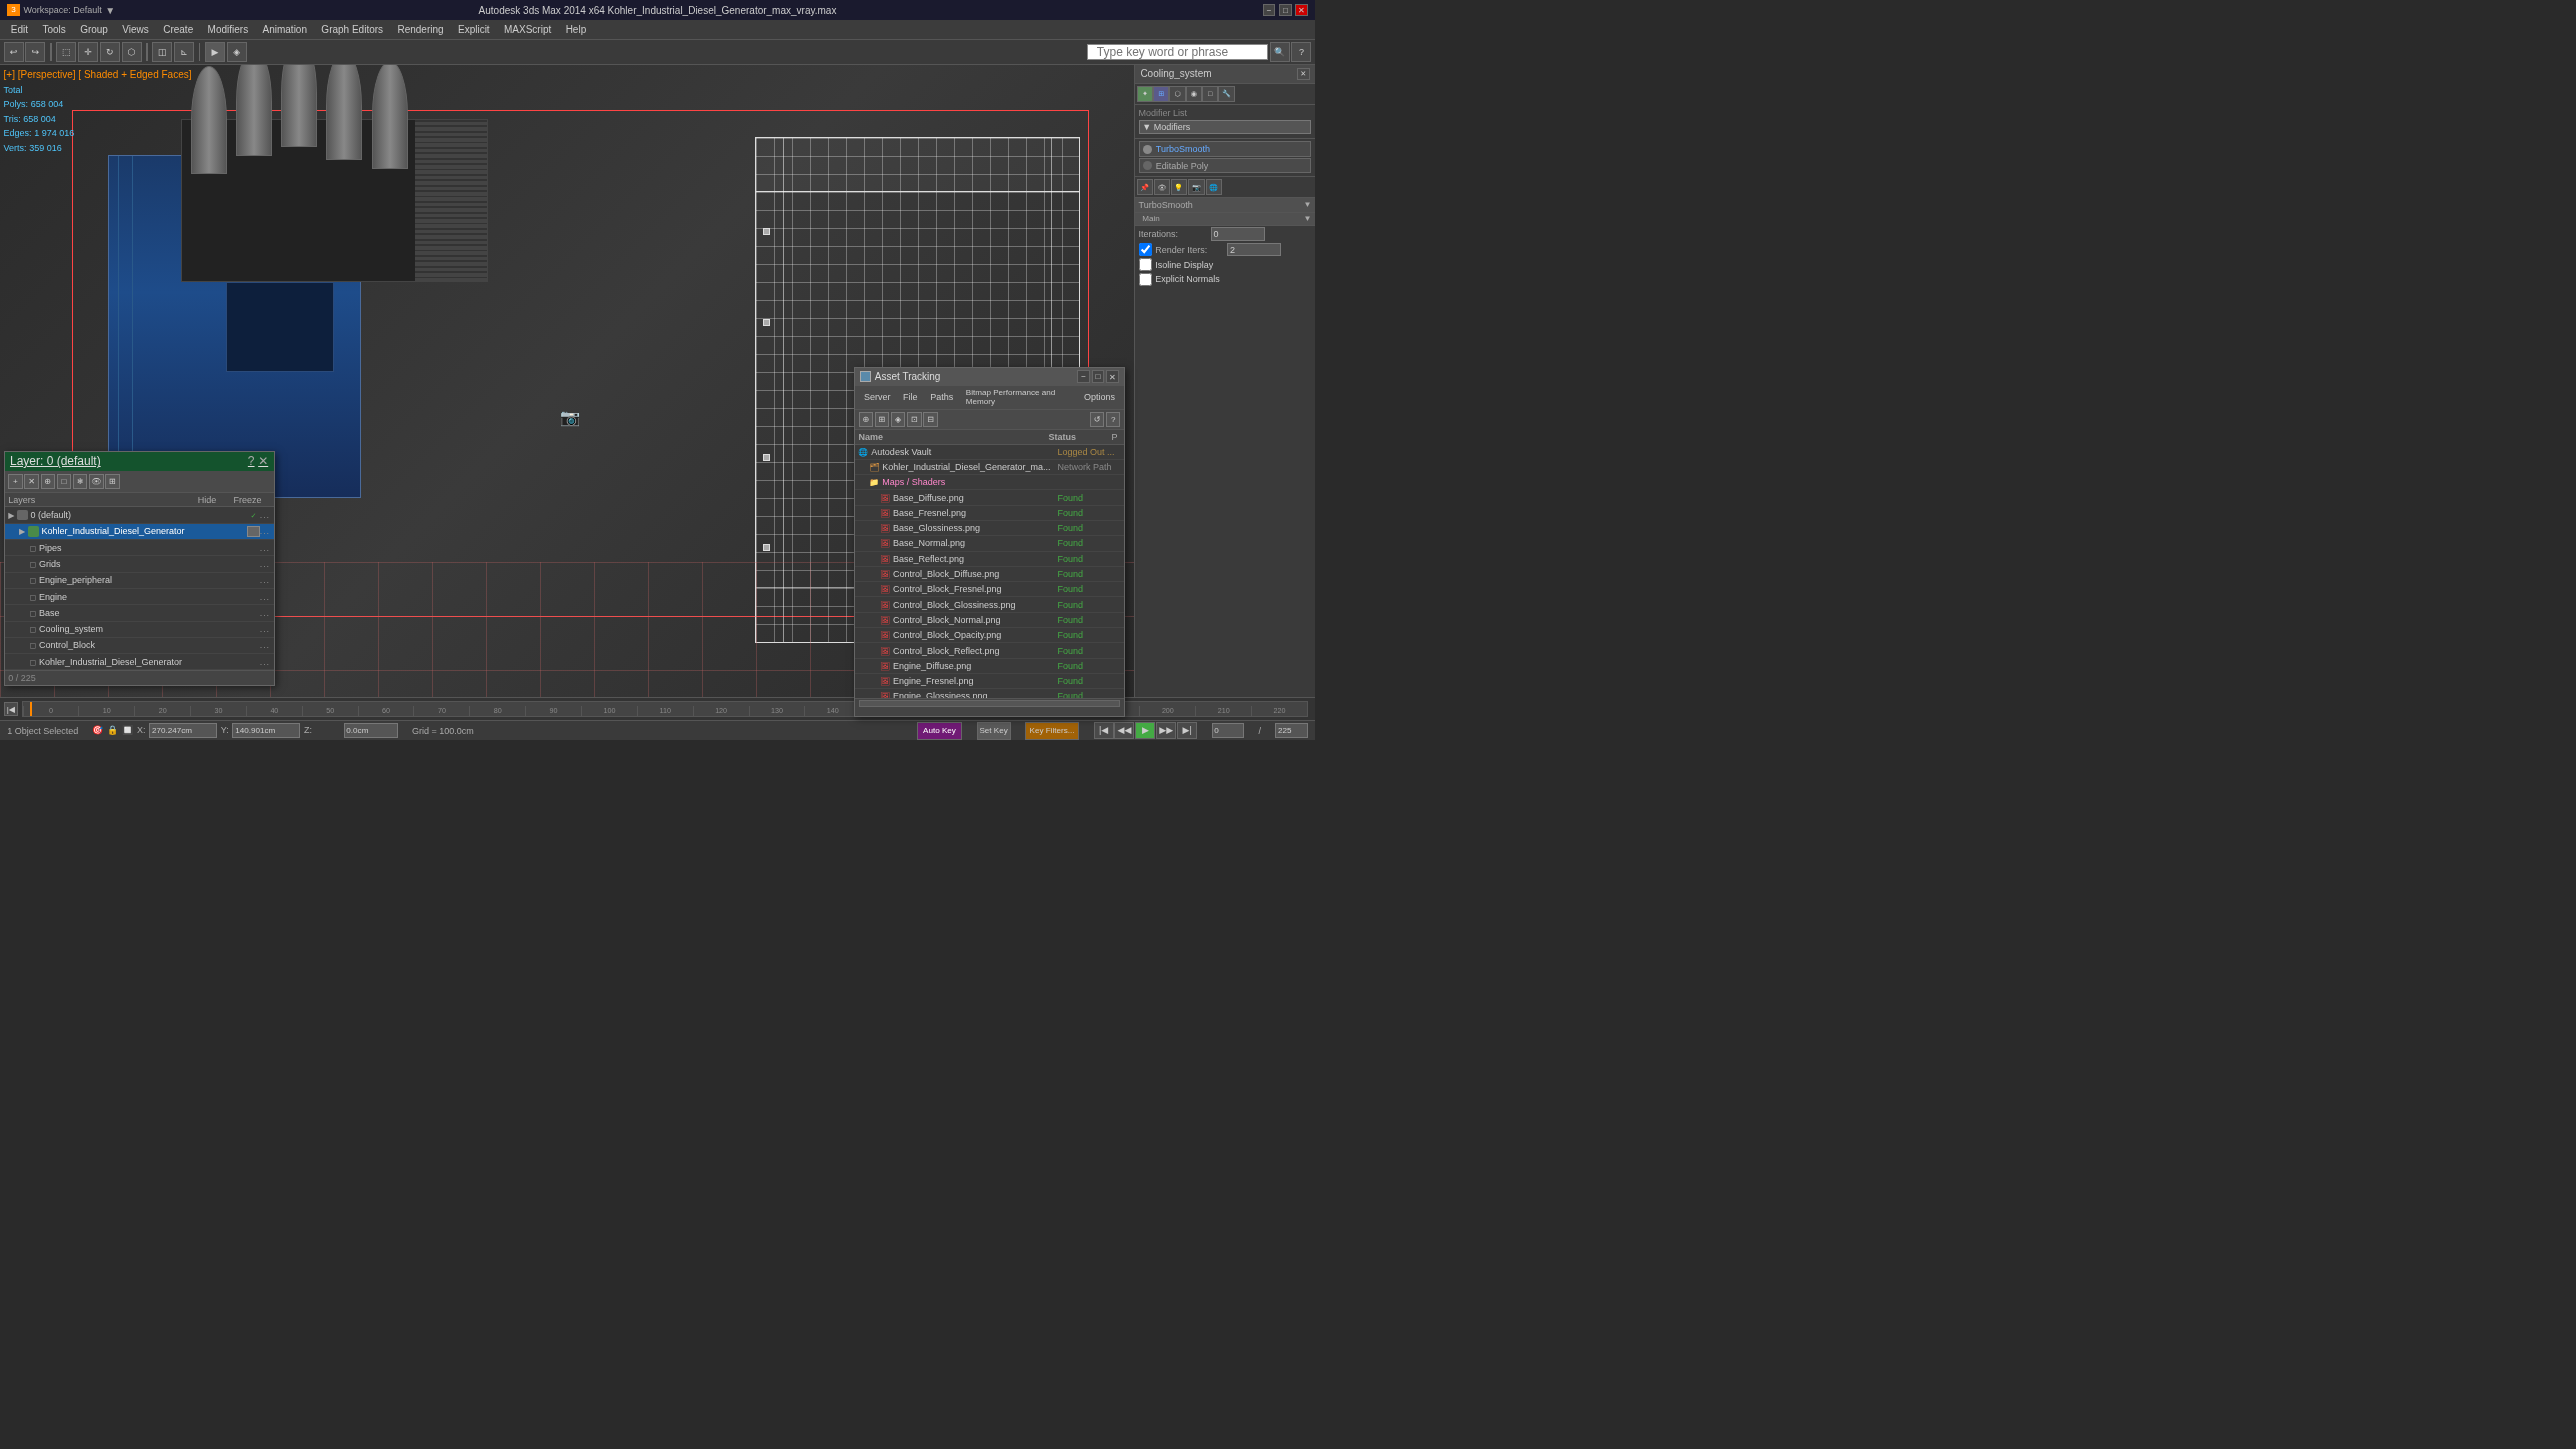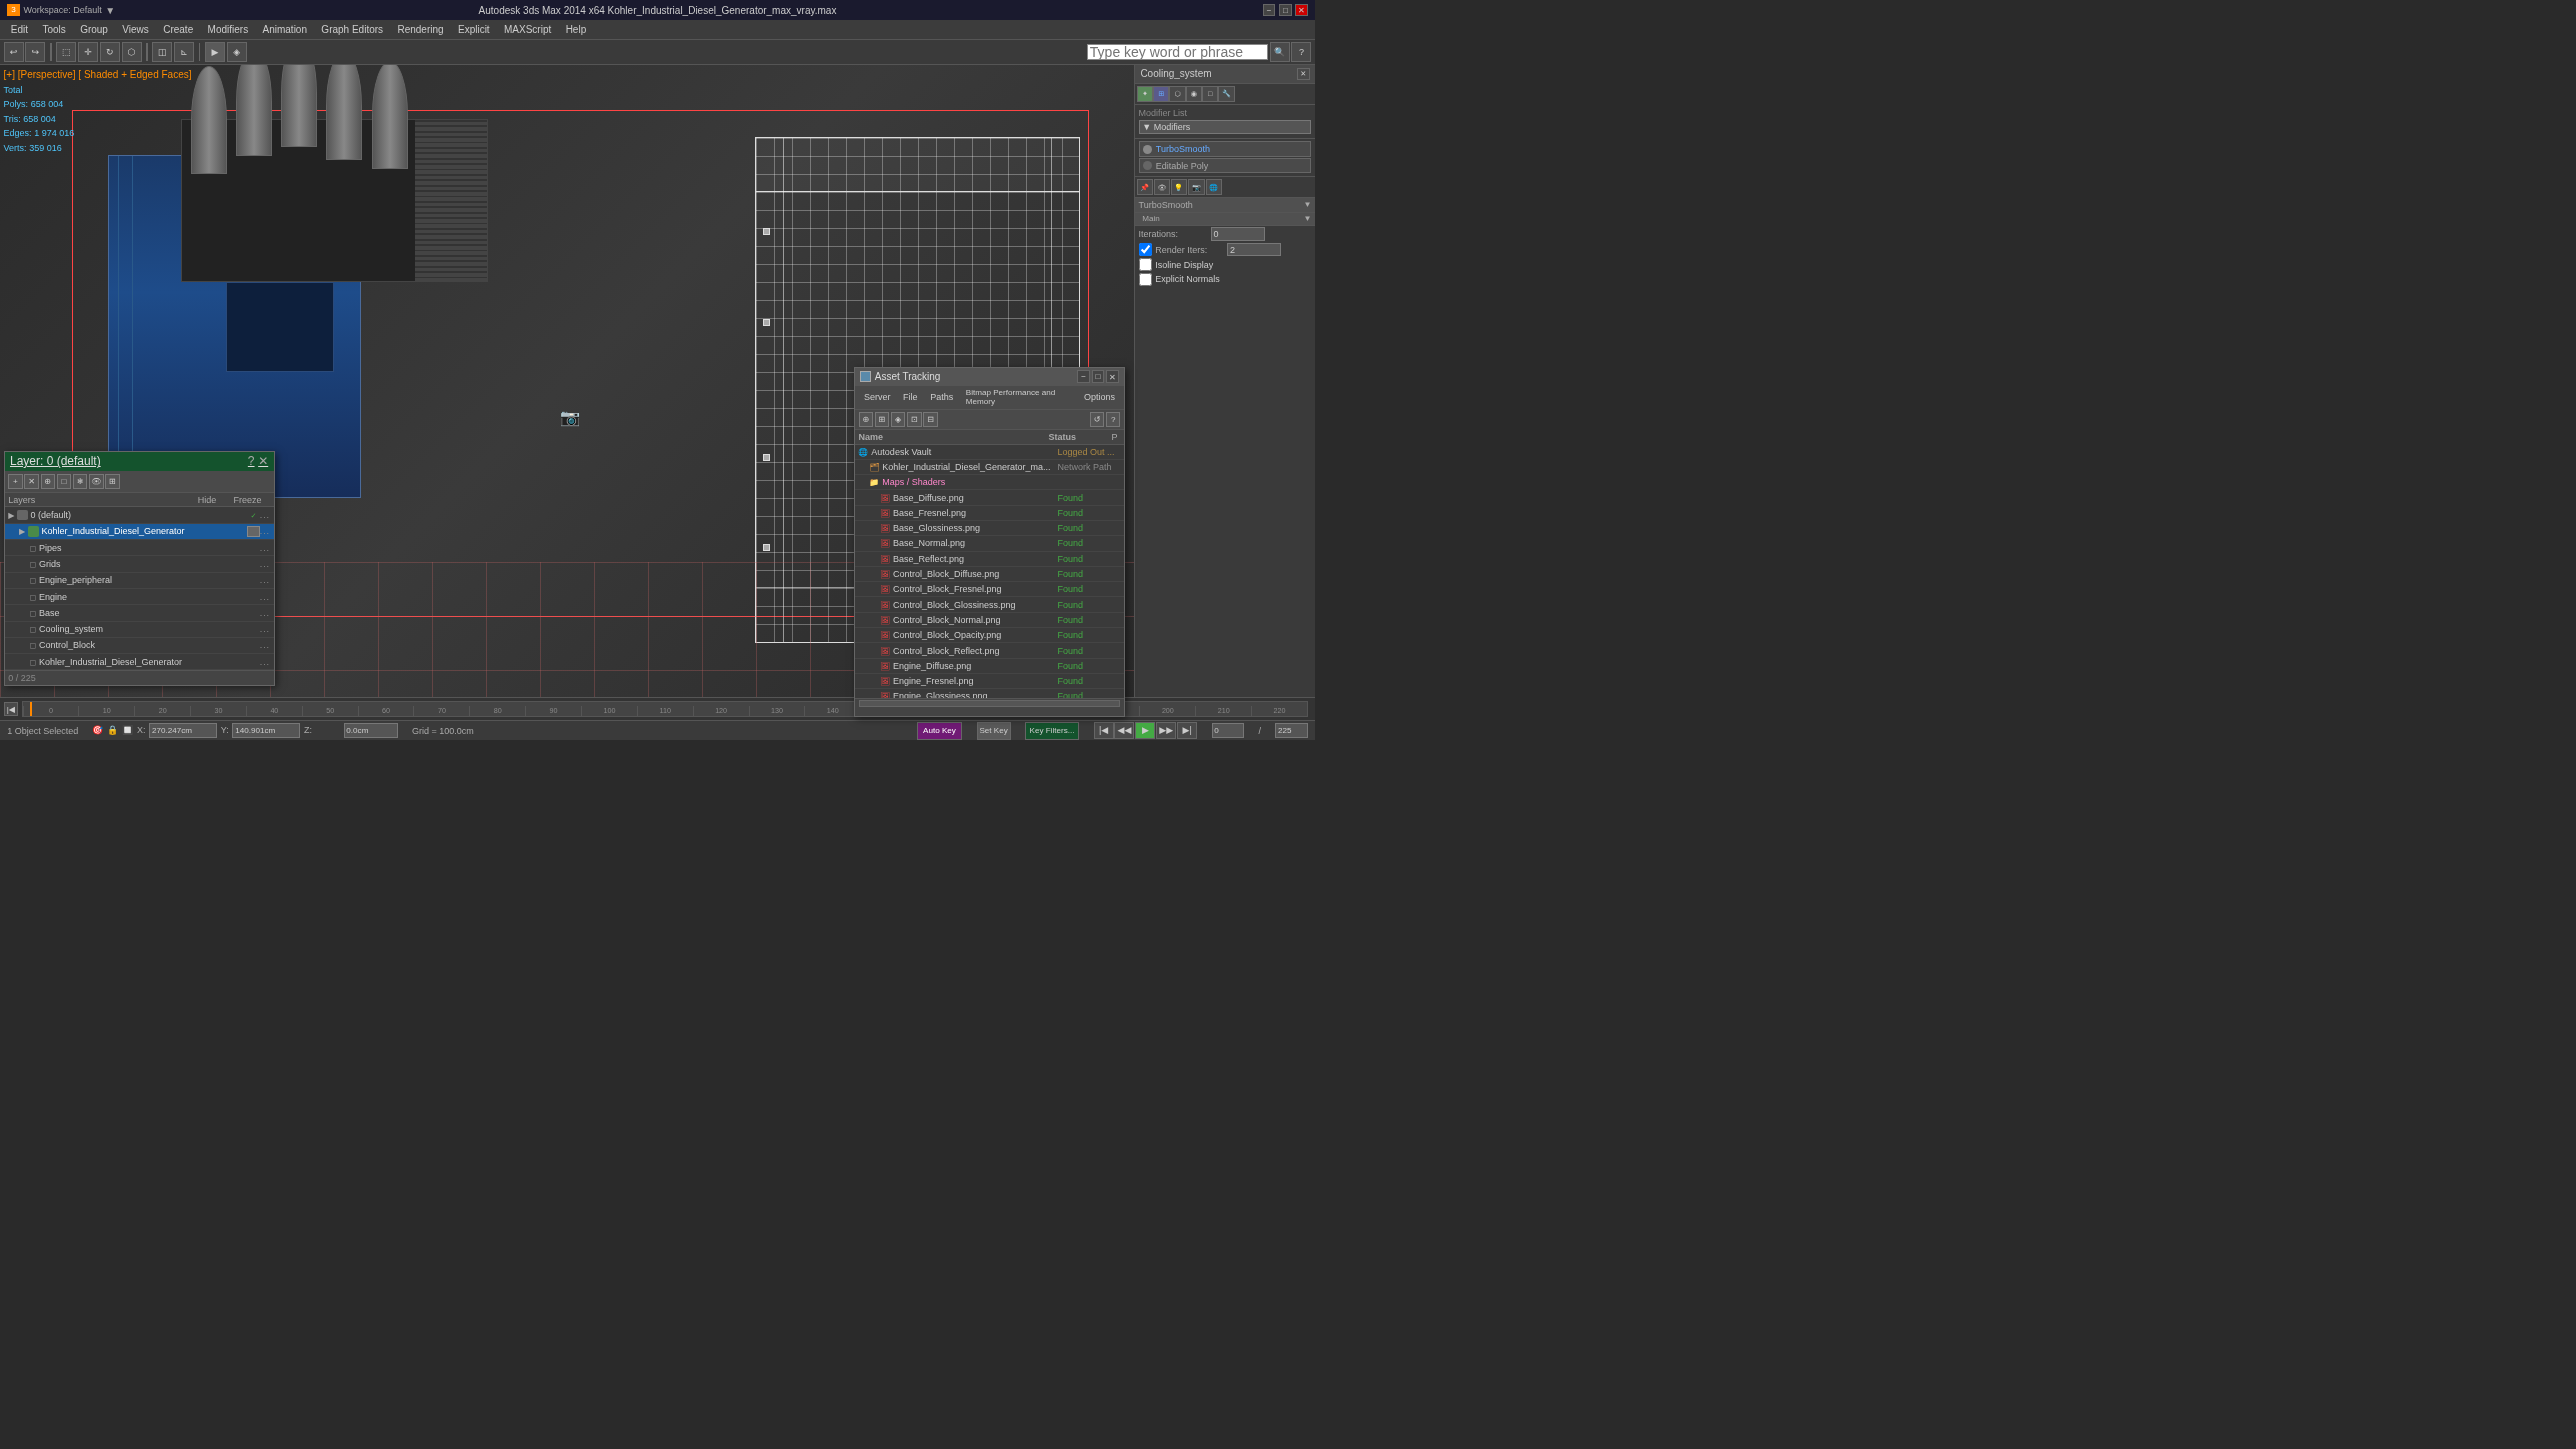--- a/index.html
+++ b/index.html
@@ -80,22 +80,22 @@
     .tb-separator {
       width: 1.8px; height: 18px;
       background: #666;
       margin: 0 2.7px;
     }
     .search-box {
       background: #fff;
       border: 0.9px solid #888;
       height: 16.3px;
       width: 181px;
-      padding: 0 2px;
-      font-size: 14px;
+      padding: 0 9px;
+      font-size: 12px;
       color: #888;
     }
 
     
     .main-area {
       display: flex;
       height: calc(740px - 20px - 20px - 25px - 20px - 23.5px);
       position: relative;
     }
 
@@ -440,21 +440,21 @@
       border-left: 0.9px solid #555;
       padding-bottom: 0.9px;
     }
     .playhead {
       position: absolute;
       left: 7.2px; top: 0; bottom: 0;
       width: 1.8px; background: #f80;
     }
     .bt-btn {
       height: 18px; min-width: 18px;
-      background: #14532d; border: 0.9px solid #666;
+      background: #a16207; border: 0.9px solid #666;
       display: flex; align-items: center; justify-content: center;
       font-size: 8.1px; cursor: pointer; color: #ccc;
       padding: 0 1.8px;
     }
     .bt-input {
       height: 14.4px; width: 59px;
       background: #555; border: 0.9px solid #777;
       color: #ccc; font-size: 8.1px; padding: 0 1.8px;
     }
     .collapse-arrow { color: #aaa; font-size: 8.1px; cursor: pointer; }

